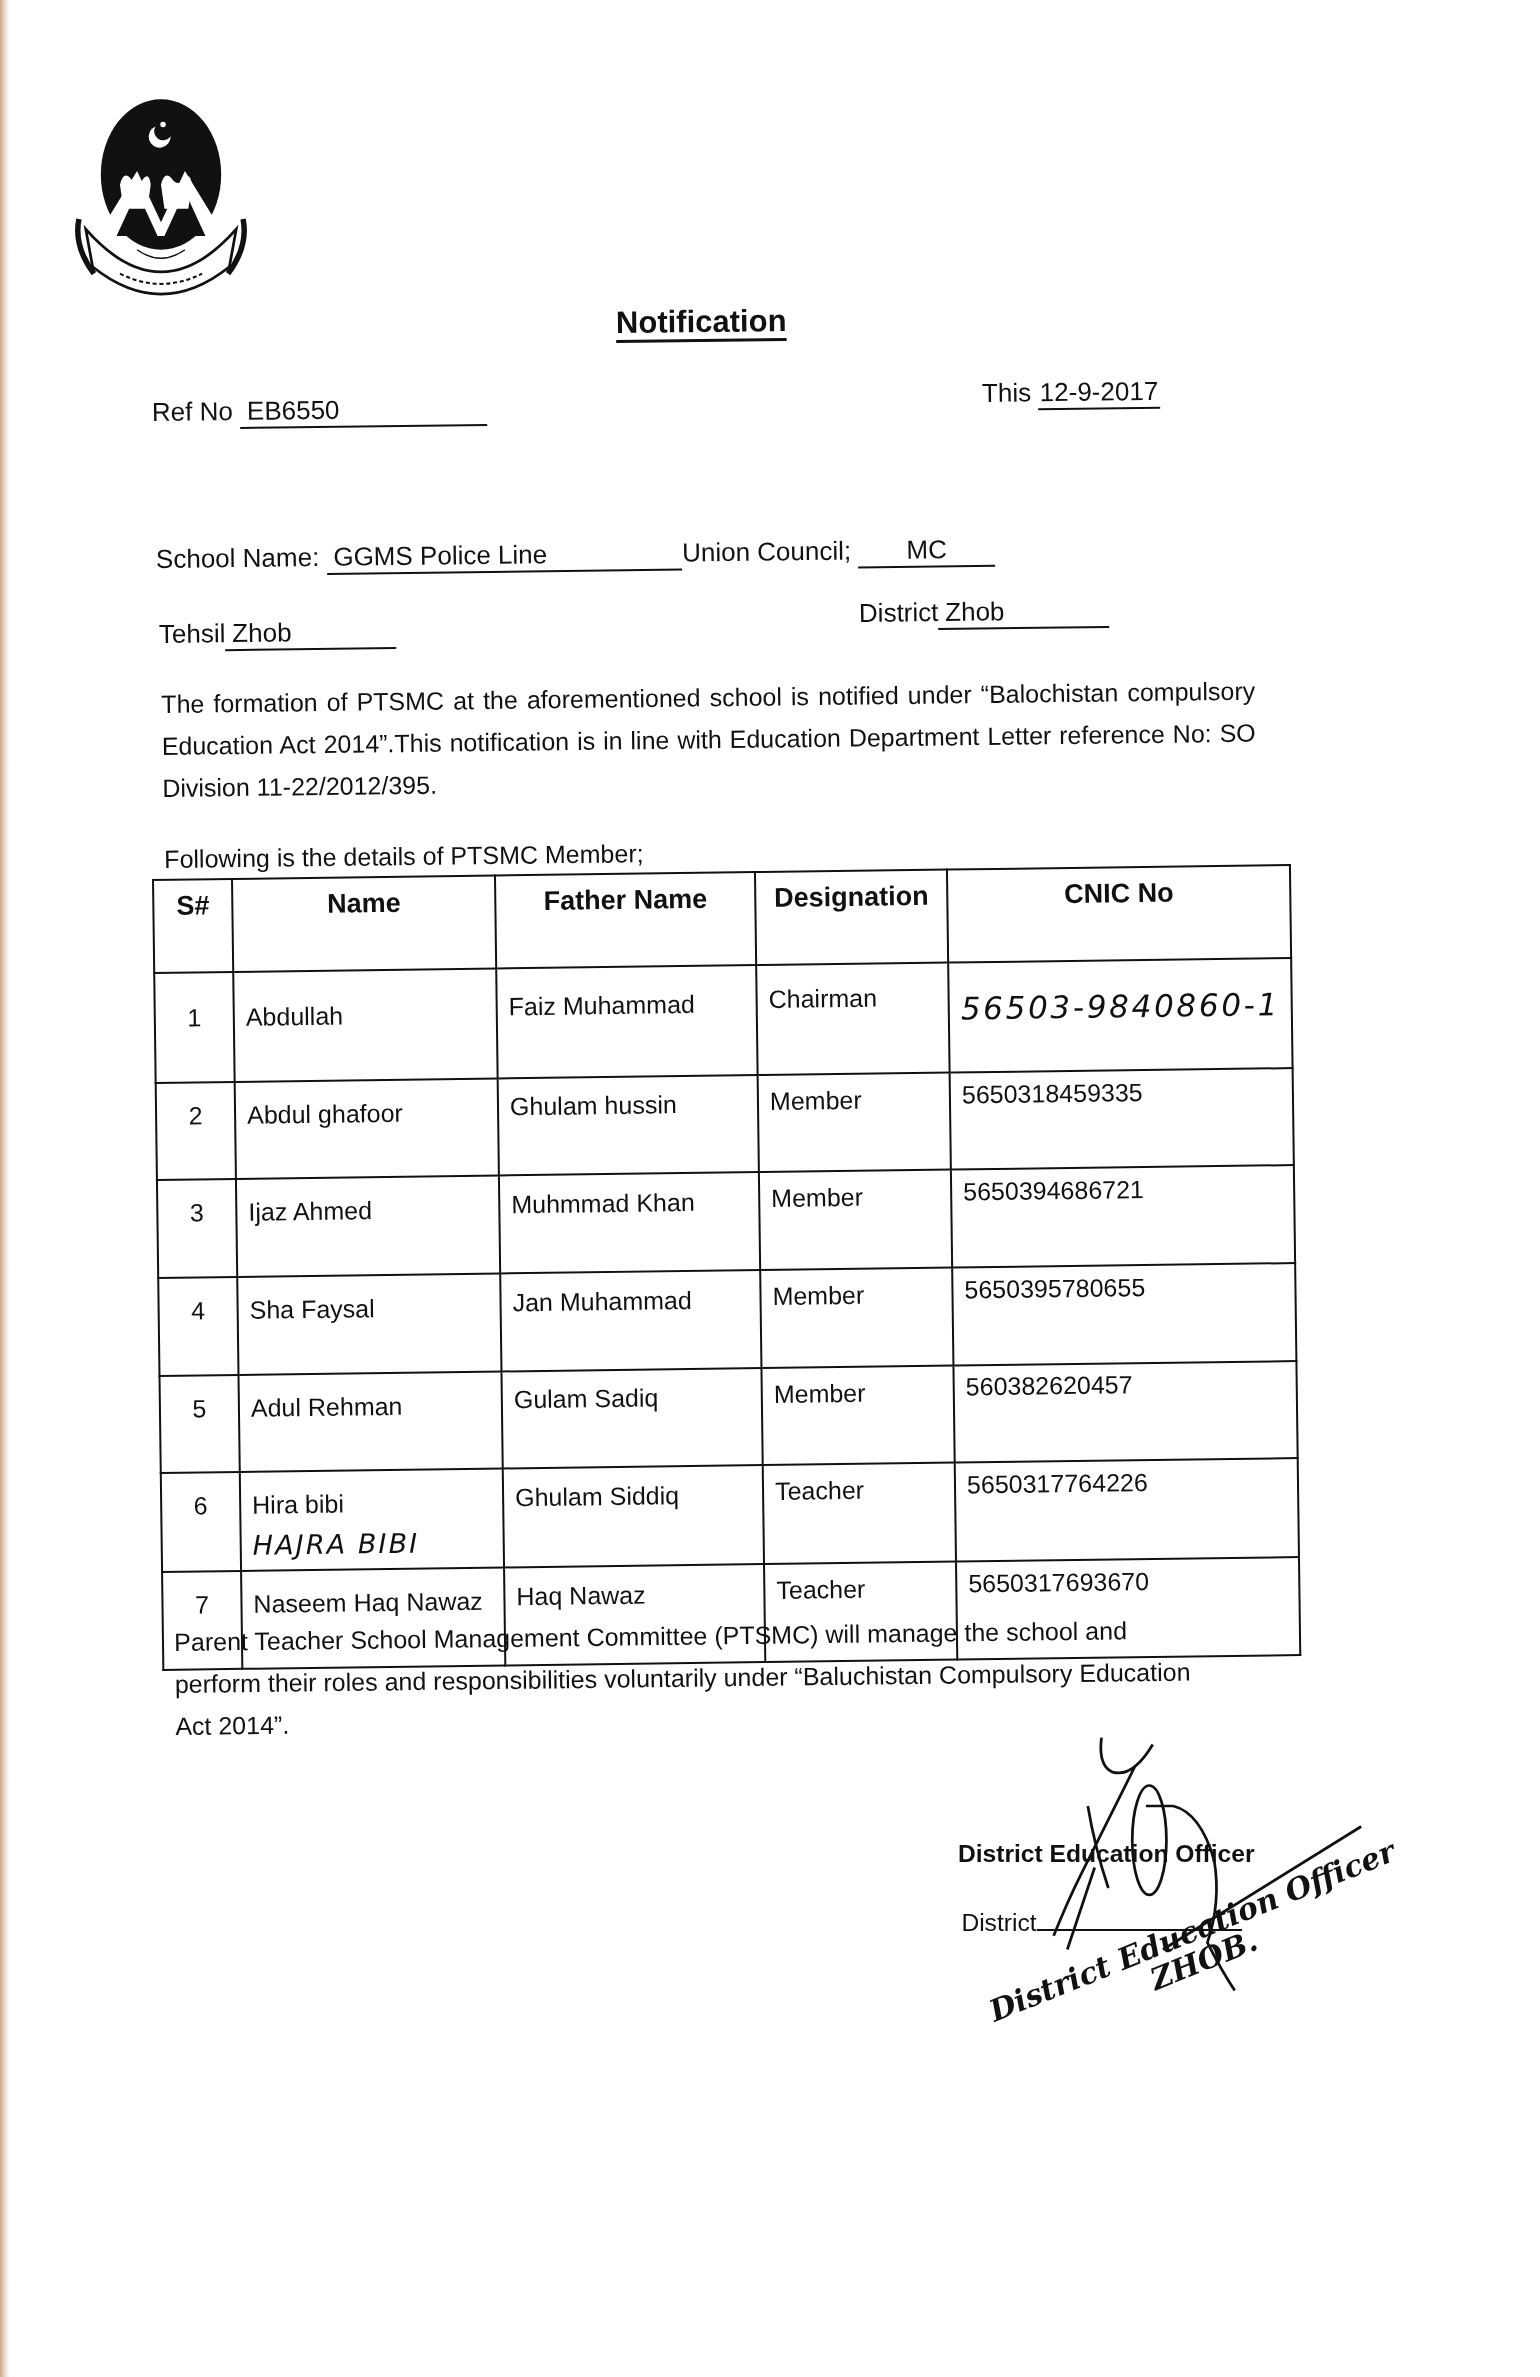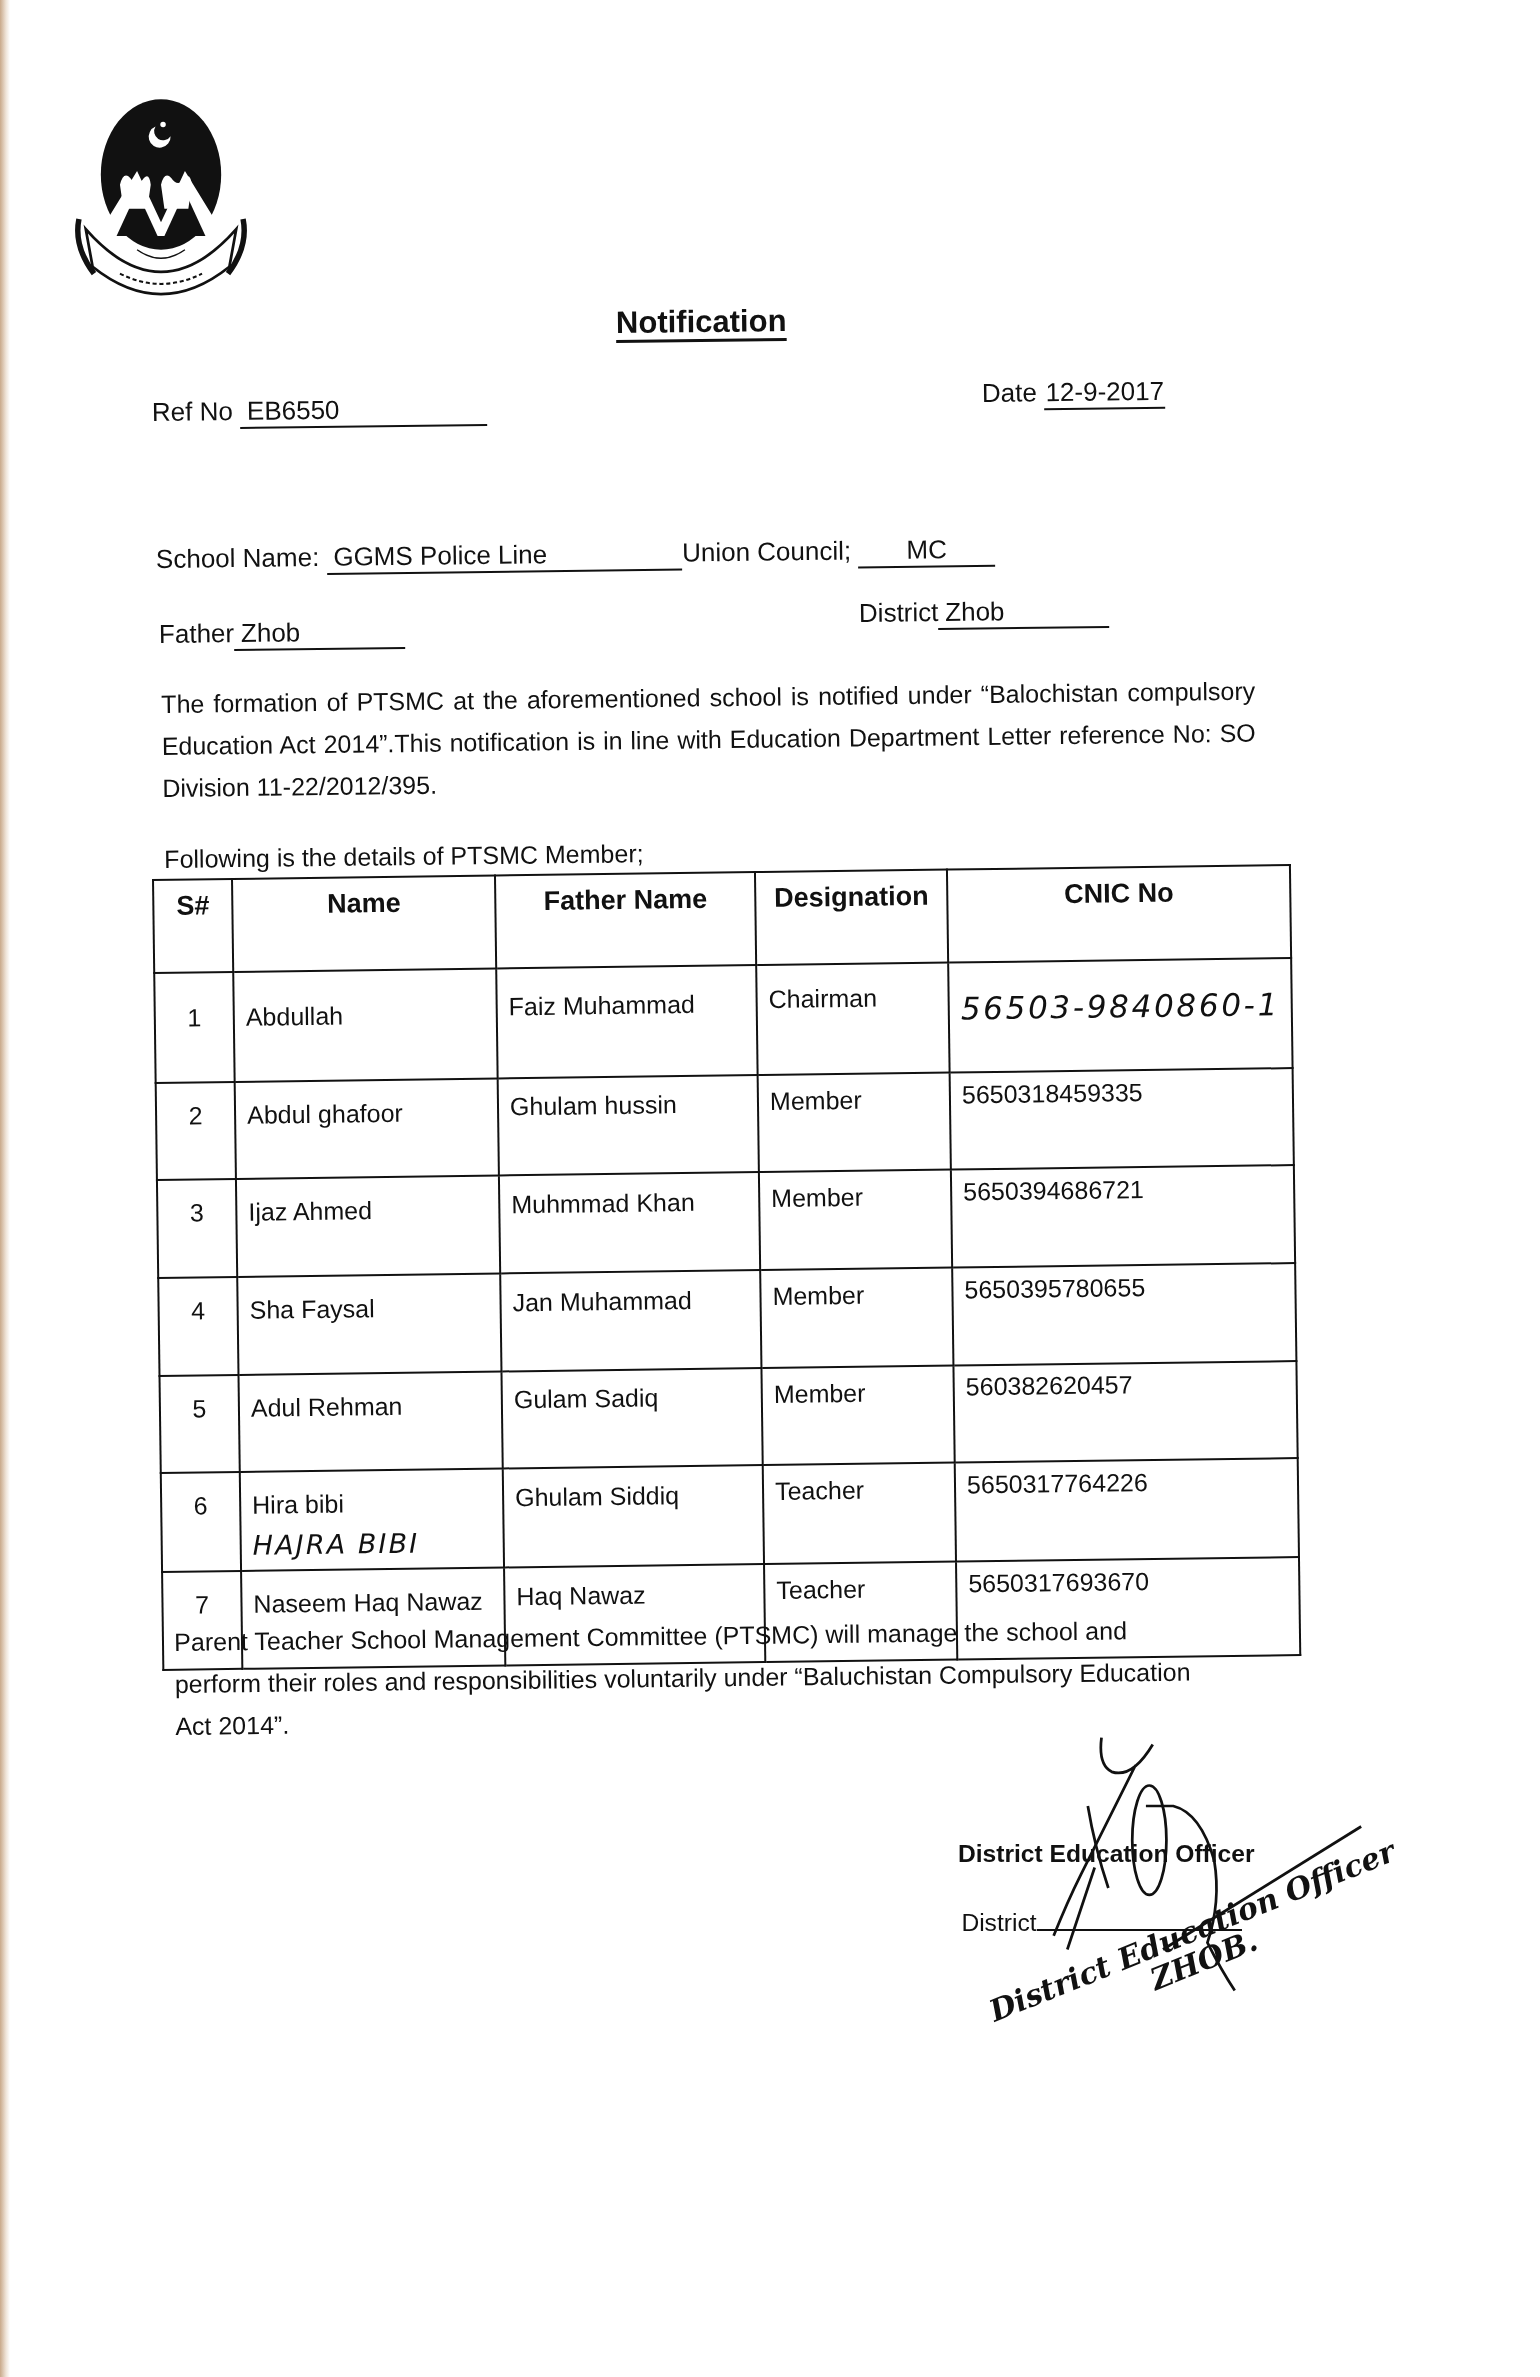--- a/index.html
+++ b/index.html
@@ -49,31 +49,31 @@
   <path d="M80 270 q60 30 120 0" fill="none" stroke="#111" stroke-width="3" stroke-dasharray="6 4"></path>
 </svg>
 
 <div class="abs title">Notification</div>
 
 <div class="abs field" style="left:152px; top:397px;">
   <span>Ref No</span>
   <span class="val" style="min-width:233px;">EB6550</span>
 </div>
 <div class="abs field" style="left:982px; top:378px;">
-  <span>Date</span>
+  <span>This</span>
   <span class="val" style="padding:0 1.4px;">12-9-2017</span>
 </div>
 
 <div class="abs field" style="left:156px; top:544px;">
   <span>School Name:</span>
   <span class="val" style="min-width:342px;">GGMS Police Line</span><span>Union Council;</span>
   <span class="val" style="min-width:123px; text-align:center;">MC</span>
 </div>
 <div class="abs field" style="left:159px; top:619px;">
-  <span>Father</span><span class="val" style="min-width:157px;">Zhob</span>
+  <span>Tehsil</span><span class="val" style="min-width:157px;">Zhob</span>
 </div>
 <div class="abs field" style="left:859px; top:598px;">
   <span>District</span><span class="val" style="min-width:157px;">Zhob</span>
 </div>
 
 <div class="abs para justify" style="left:161px; top:683px; width:1094px;">The formation of PTSMC at the aforementioned school is notified under “Balochistan compulsory Education Act 2014”.This notification is in line with Education Department Letter reference No: SO Division 11-22/2012/395.</div>
 <div class="abs para" style="left:164px; top:838px; width:821px;">Following is the details of PTSMC Member;</div>
 
 <table class="members">
   <thead>

